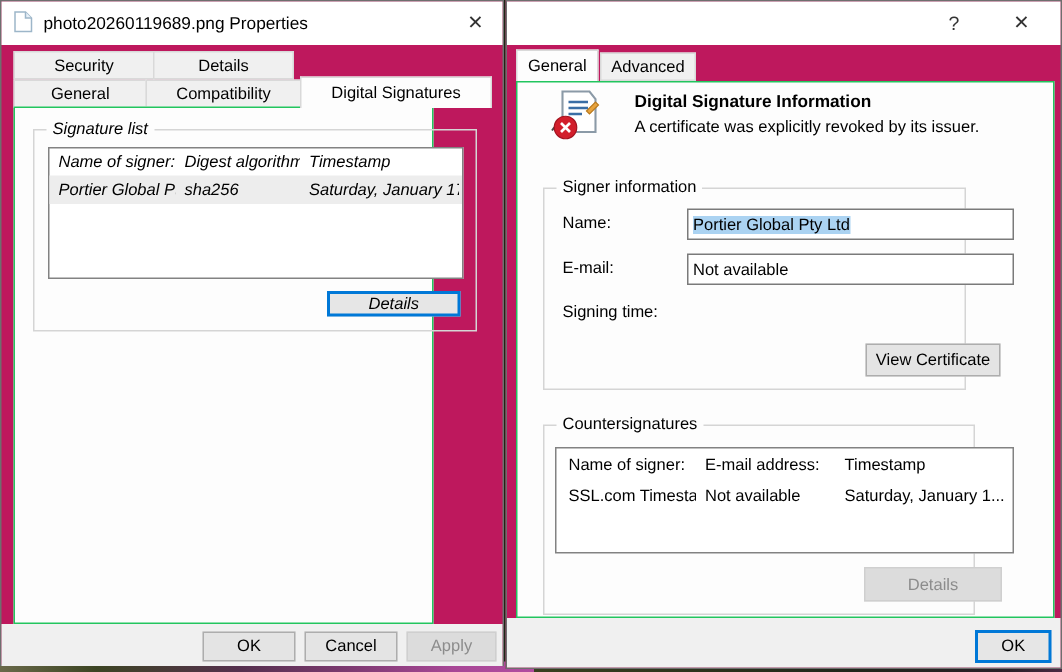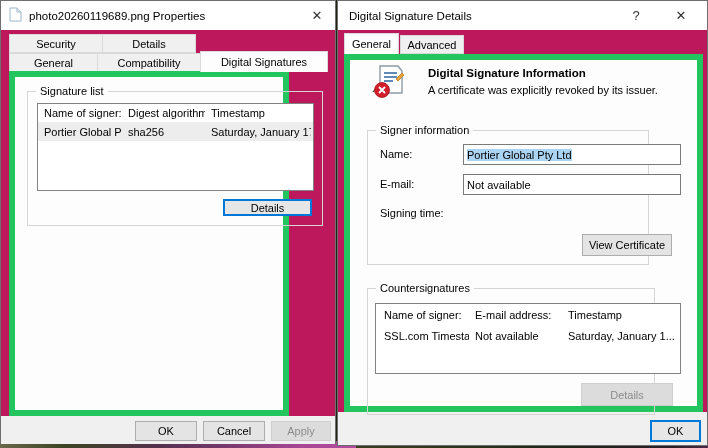--- a/index.html
+++ b/index.html
@@ -38,21 +38,21 @@
     position:absolute; height:19px;
     background:#f0f0f0; border:1px solid #d9d9d9;
     display:flex; align-items:center; justify-content:center;
     font-size:11px; color:#000;
   }
   .tab.active {
     background:#fdfdfd; border-bottom:none; z-index:3;
     height:21px; margin-top:-2px;
   }
   .tabpage {
-    position:absolute; background:#fdfdfd; border:6px solid #22c55e; z-index:2;
+    position:absolute; background:#fdfdfd; border:1px solid #22c55e; z-index:2;
   }
   .groupbox {
     position:absolute; border:1px solid #d5d5d5;
   }
   .group-label {
     position:absolute; top:-7px; left:8px; background:#fdfdfd; padding:0 4px;
     font-size:11px; white-space:nowrap;
   }
   .listview {
     position:absolute; background:#fff; border:1px solid #828282;
@@ -106,21 +106,21 @@
   <div class="tab" style="left:8px;  top:52px; width:89px;">
       <span>General</span>
     </div>
   <div class="tab active" style="left:199px;top:52px; width:128px;">
       <span>Digital Signatures</span>
     </div>
   <div class="tab" style="left:96px; top:52px; width:104px;">
       <span>Compatibility</span>
     </div>
 
-  <div class="tabpage" style="left:8px; top:70px; width:280px; height:345px;">
+  <div class="tabpage" style="left:8px; top:70px; width:280px; height:345px;font-style:italic;">
     <div class="groupbox" style="left:12px; top:14px; width:296px; height:135px;">
       <span class="group-label">Signature list</span>
       <div class="listview" style="left:9px; top:11px; width:277px; height:88px;">
         <div class="lv-header">
           <div class="lv-col" style="width:84px;">Name of signer:</div>
           <div class="lv-col" style="width:83px;">Digest algorithm</div>
           <div class="lv-col" style="width:106px;">Timestamp</div>
         </div>
         <div class="lv-row selected">
           <div class="lv-col" style="width:84px;">Portier Global Pty...</div>
@@ -134,21 +134,20 @@
 
   <div class="footer-band" style="top:415px; height:28px;">
     <div class="btn" style="left:134px; top:5px; width:62px; height:20px;">OK</div>
     <div class="btn" style="left:202px; top:5px; width:62px; height:20px;">Cancel</div>
     <div class="btn disabled" style="left:270px; top:5px; width:60px; height:20px;">Apply</div>
   </div>
 </div>
 
 <div class="dialog" id="right-dialog">
   <div class="titlebar">
-    <span class="title" style="margin-left:11px;">Digital Signature Details</span>
     <div class="tb-btn" style="right:53px;">?</div>
     <div class="tb-btn" style="right:8px;">✕</div>
   </div>
 
   <div class="tab active" style="left:6px; top:34px; width:55px;">
       <span>General</span>
     </div>
   <div class="tab" style="left:62px; top:34px; width:64px;">
       <span>Advanced</span>
     </div>

